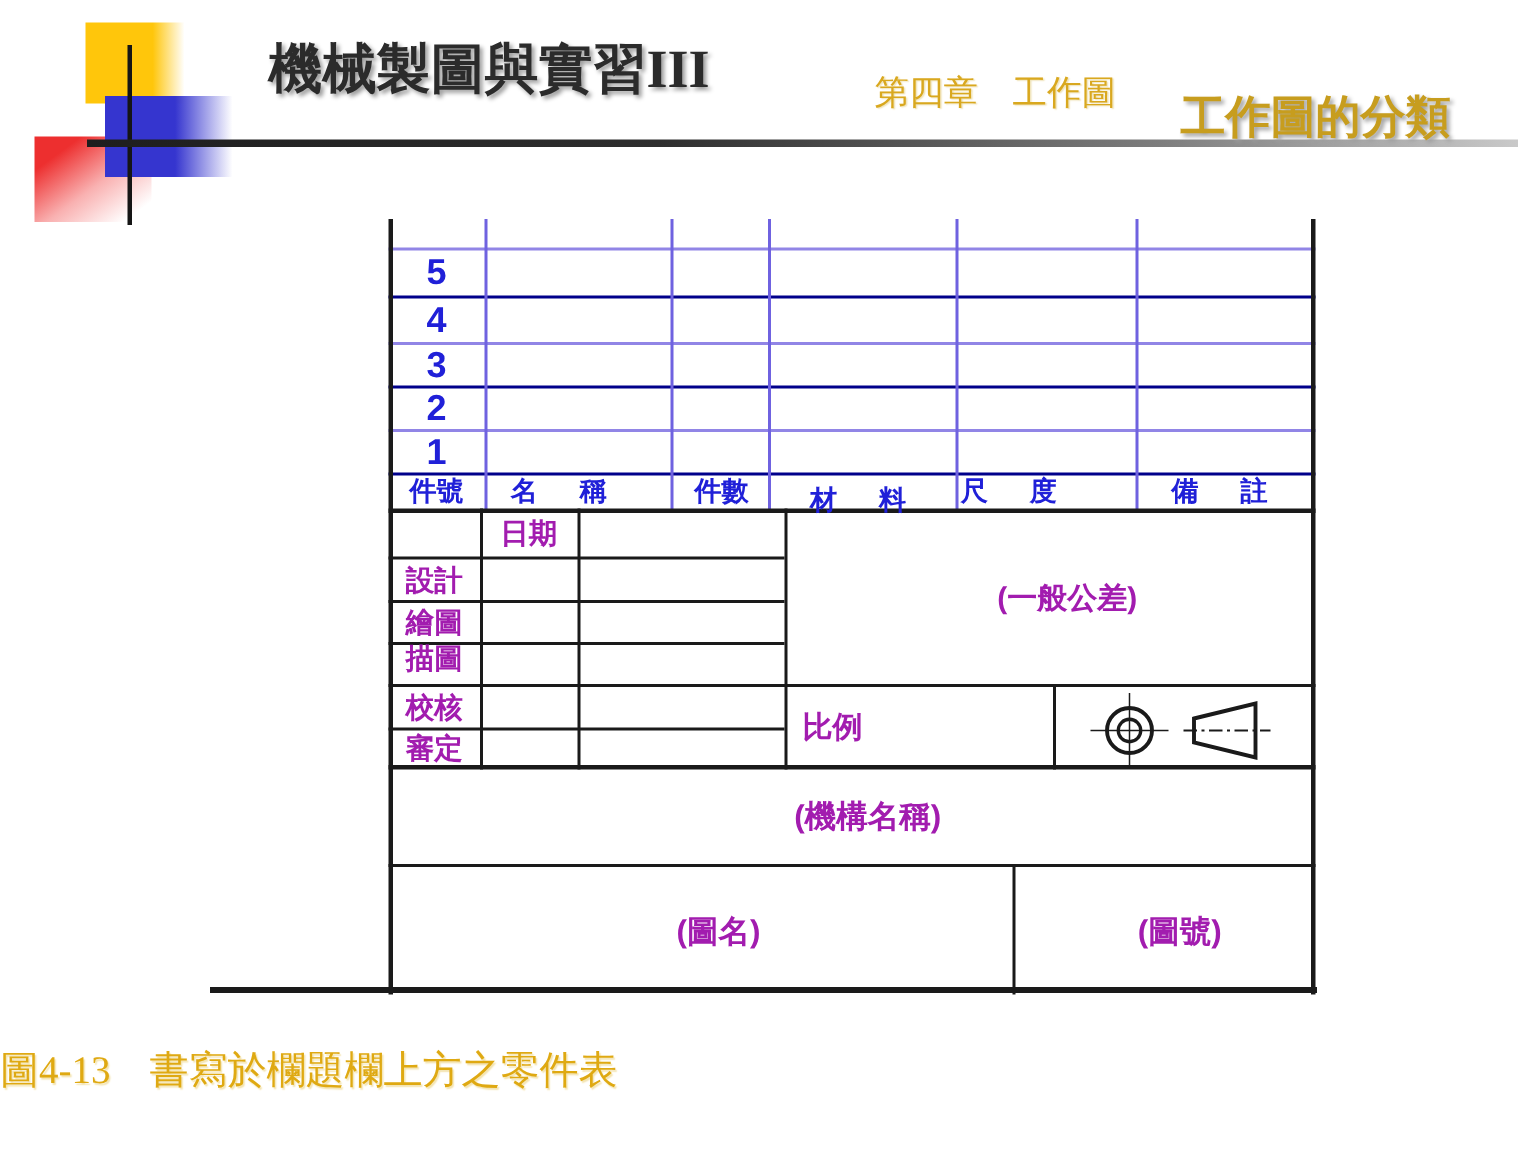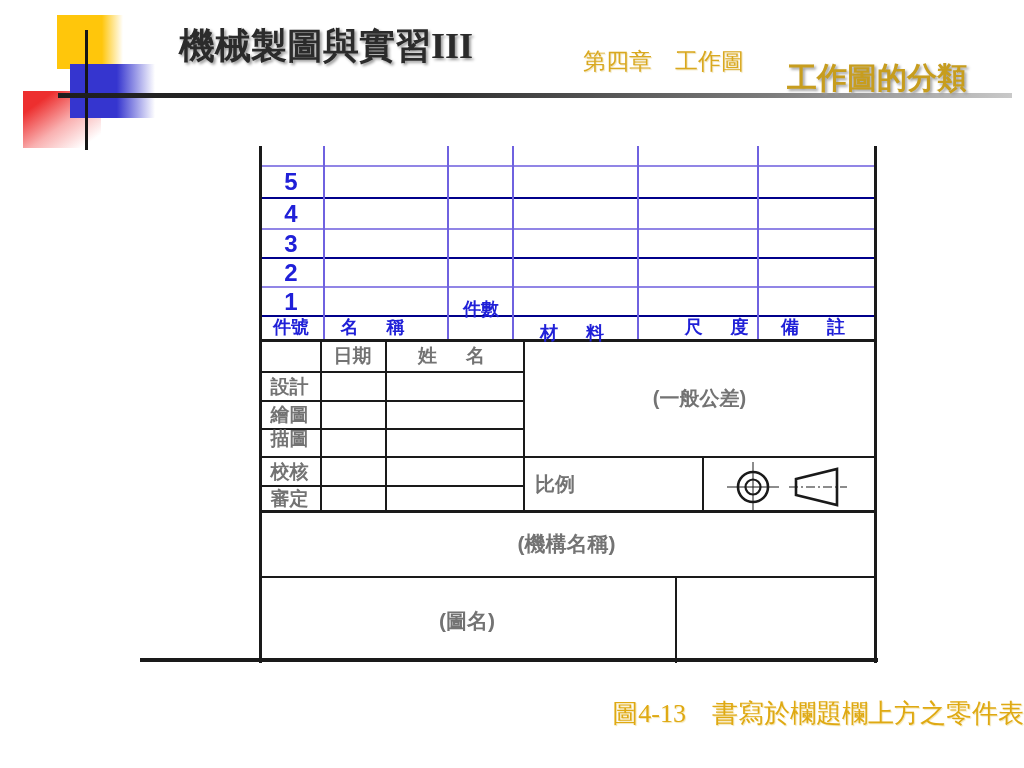--- a/index.html
+++ b/index.html
@@ -27,30 +27,30 @@
   .section-title{left:787px;top:58px;font-family:"Liberation Serif","DejaVu Serif",serif;
     font-size:30px;font-weight:bold;color:#c79d1e;text-shadow:2px 2px 3px #9e9e9e;white-space:nowrap;}
   
   .drawing-table{left:259px;top:146px;width:618px;height:517px;}
   .ln{position:absolute;}
   .bh-light{height:2px;left:0;width:618px;background:#9185e6;}
   .bh-dark{height:2px;left:0;width:618px;background:#00008b;}
   .bv{width:2px;top:0;height:195px;background:#6f62e0;}
   .bk{background:#1a1a1a;}
   .txt{position:absolute;display:flex;align-items:center;justify-content:center;
-    color:#737373;white-space:nowrap;}
+    color:#a21caf;white-space:nowrap;}
   .blue-txt{color:#2020d8;}
   .pnum{font-size:24px;font-weight:bold;}
   .col-label{font-size:18px;font-weight:bold;}
   .spread{letter-spacing:5px;}
   .tb-label{font-size:19px;font-weight:bold;}
-  .cell-label{font-size:21px;font-weight:bold;}
+  .cell-label{font-size:21px;font-weight:bold;margin-left:12px;}
   .left-align{justify-content:flex-start;}
   
-  .caption{left:0;top:696px;width:1024px;text-align:right;
+  .caption{left:0;top:696px;width:1024px;text-align:left;
     font-family:"Liberation Serif","DejaVu Serif",serif;
     font-size:26px;color:#dfa912;text-shadow:1px 1px 1px #f3e3ae;}
 </style>
 </head>
 <body>
 
 <div class="abs sq-yellow"></div>
 <div class="abs sq-red"></div>
 <div class="abs sq-blue"></div>
 <div class="abs vline-black"></div>
@@ -91,27 +91,26 @@
   <div class="ln bk" style="left:416px;top:430px;width:2px;height:87px"></div>
 
   <div class="txt blue-txt pnum" style="left:0;top:21px;width:64px;height:30px">5</div>
   <div class="txt blue-txt pnum" style="left:0;top:53px;width:64px;height:29px">4</div>
   <div class="txt blue-txt pnum" style="left:0;top:84px;width:64px;height:27px">3</div>
   <div class="txt blue-txt pnum" style="left:0;top:113px;width:64px;height:27px">2</div>
   <div class="txt blue-txt pnum" style="left:0;top:142px;width:64px;height:27px">1</div>
 
   <div class="txt blue-txt col-label" style="left:0;top:169px;width:64px;height:24px">件號</div>
   <div class="txt blue-txt col-label spread" style="left:64px;top:169px;width:104px;height:24px">名　稱</div>
-  <div class="txt blue-txt col-label" style="left:188px;top:151px;width:68px;height:24px">件數</div>
+  <div class="txt blue-txt col-label" style="left:188px;top:169px;width:68px;height:24px">件數</div>
   <div class="txt blue-txt col-label spread" style="left:253px;top:169px;width:125px;height:36px">材　料</div>
-  <div class="txt blue-txt col-label spread" style="left:400px;top:169px;width:120px;height:24px">尺　度</div>
+  <div class="txt blue-txt col-label spread" style="left:356px;top:169px;width:120px;height:24px">尺　度</div>
   <div class="txt blue-txt col-label spread" style="left:498px;top:169px;width:117px;height:24px">備　註</div>
 
   <div class="txt tb-label" style="left:61px;top:196px;width:65px;height:28px">日期</div>
-  <div class="txt tb-label spread" style="left:126px;top:196px;width:138px;height:28px">姓　名</div>
 
   <div class="txt tb-label" style="left:0;top:227px;width:61px;height:27px">設計</div>
   <div class="txt tb-label" style="left:0;top:256px;width:61px;height:26px">繪圖</div>
   <div class="txt tb-label" style="left:0;top:280px;width:61px;height:26px">描圖</div>
   <div class="txt tb-label" style="left:0;top:312px;width:61px;height:27px">校核</div>
   <div class="txt tb-label" style="left:0;top:341px;width:61px;height:24px">審定</div>
 
   <div class="txt cell-label" style="left:266px;top:195px;width:349px;height:115px;font-size:20px">(一般公差)</div>
   <div class="txt tb-label left-align" style="left:276px;top:312px;width:100px;height:52px;font-size:20px">比例</div>
 
@@ -119,17 +118,18 @@
     <line x1="23" y1="30" x2="75" y2="30" stroke="#1a1a1a" stroke-width="1"></line>
     <line x1="49" y1="5" x2="49" y2="55" stroke="#1a1a1a" stroke-width="1"></line>
     <circle cx="49" cy="30" r="15" fill="none" stroke="#1a1a1a" stroke-width="2.6"></circle>
     <circle cx="49" cy="30" r="7.5" fill="none" stroke="#1a1a1a" stroke-width="2.2"></circle>
     <polygon points="92,22 133,12 133,48 92,38" fill="none" stroke="#1a1a1a" stroke-width="2.6"></polygon>
     <line x1="85" y1="30" x2="143" y2="30" stroke="#1a1a1a" stroke-width="1.2" stroke-dasharray="9,3,2,3"></line>
   </svg>
 
   <div class="txt cell-label" style="left:0;top:432px;width:416px;height:85px">(圖名)</div>
   <div class="txt cell-label" style="left:0;top:366px;width:615px;height:64px">(機構名稱)</div>
+  <div class="txt cell-label" style="left:416px;top:432px;width:199px;height:85px">(圖號)</div>
 </div>
 
 <div class="abs bk" style="left:140px;top:658px;width:738px;height:4px;background:#1a1a1a"></div>
 
 <div class="abs caption">圖4-13　書寫於欄題欄上方之零件表</div>
 
 </body></html>

